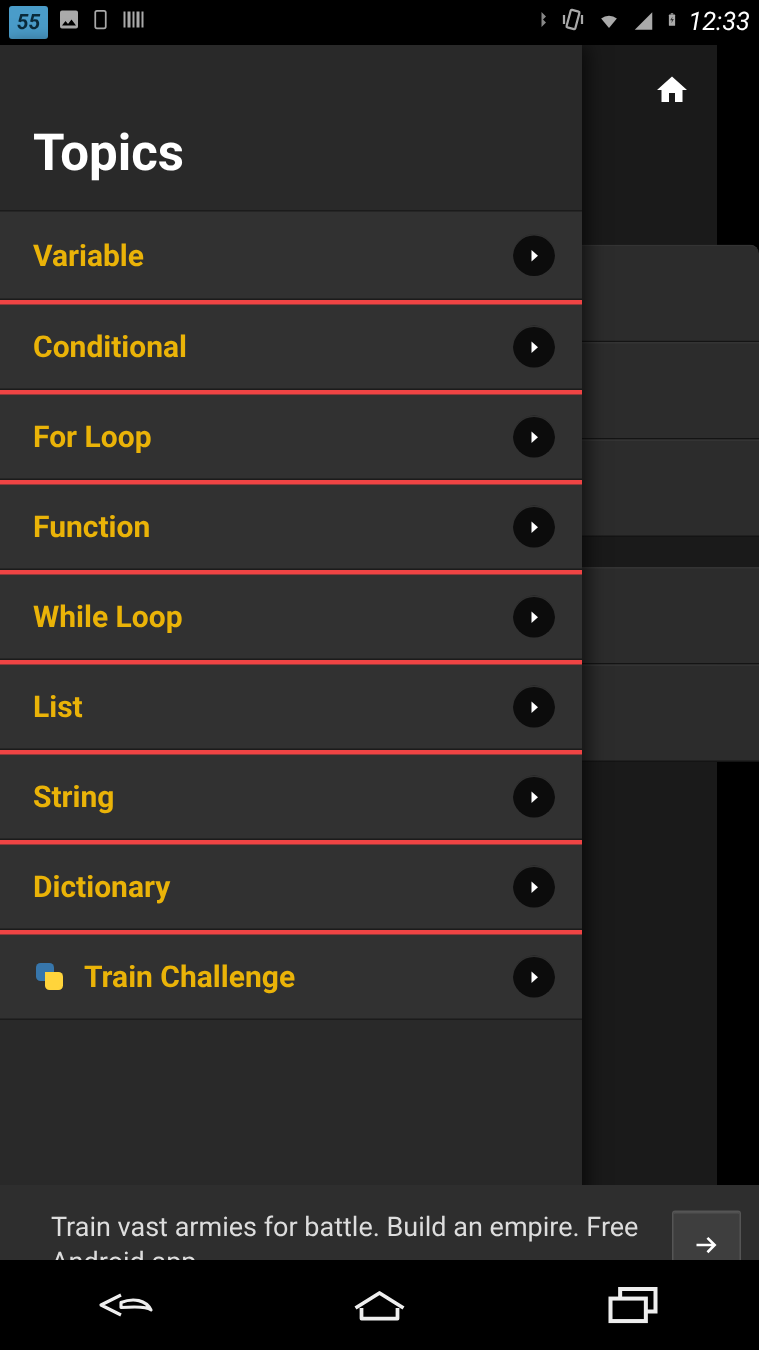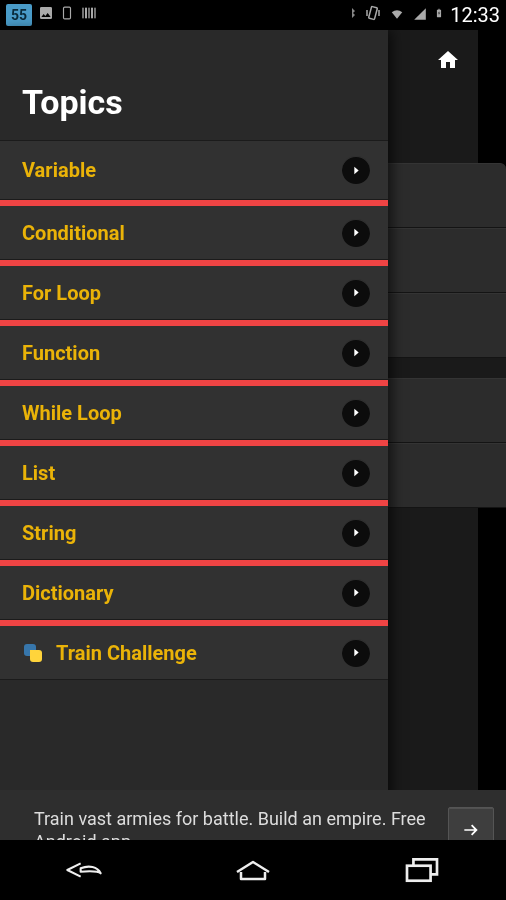--- a/index.html
+++ b/index.html
@@ -1,43 +1,43 @@
 <!DOCTYPE html>
 <html><head>
 <meta charset="utf-8">
 <style>
   * { margin: 0; padding: 0; box-sizing: border-box; }
   html, body { width: 506px; height: 900px; background: #000; font-family: Roboto, Arial, sans-serif; overflow: hidden; }
 
   
-  .status-bar { height: 30px; background: #000; display: flex; align-items: center; padding: 0 6px; color: #ccc; }
+  .status-bar { height: 30px; background: #000; display: flex; align-items: center; padding: 0 6px; color: #ccc; font-style: italic; }
   .status-left { display: flex; gap: 6px; align-items: center; }
   .status-right { margin-left: auto; display: flex; gap: 6px; align-items: center; }
   .status-55 { width: 26px; height: 22px; background: #4a9cc9; border-radius: 2px; display: flex; align-items: center; justify-content: center; color: #0a2a3a; font-size: 14px; font-weight: bold; }
   .status-icon { color: #aaa; font-size: 16px; }
-  .status-time { color: #fff; font-size: 20px; }
+  .status-time { color: #fff; font-size: 17px; }
 
   
   .app { position: absolute; top: 30px; left: 0; width: 478px; height: 810px; background: #1a1a1a; }
 
   
   .home-btn { position: absolute; top: 10px; right: 10px; width: 40px; height: 40px; display: flex; align-items: center; justify-content: center; }
   .home-btn svg { fill: #fff; width: 24px; height: 24px; }
 
   
   .bg-panel { position: absolute; top: 133px; left: 0; width: 506px; }
   .bg-row { height: 65px; border-bottom: 1px solid #141414; border-top: 1px solid #343434; background: #2c2c2c; }
   .bg-row:first-child { border-top-left-radius: 6px; border-top-right-radius: 6px; }
   .bg-spacer { height: 20px; background: #1a1a1a; }
 
   
   .drawer { position: absolute; top: 0; left: 0; width: 388px; height: 810px; background: #292929; box-shadow: 4px 0 12px rgba(0,0,0,0.6); }
   .drawer-header { padding: 52px 22px 18px; color: #fff; font-size: 34px; font-weight: bold; }
   .topic-list { }
-  .topic-item { height: 60px; display: flex; align-items: center; padding: 0 18px 0 22px; border-bottom: 1px solid #1b1b1b; border-top: 6px solid #ef4444; cursor: pointer; background: #313131; }
+  .topic-item { height: 60px; display: flex; align-items: center; padding: 0 18px 0 22px; border-bottom: 1px solid #1b1b1b; border-top: 3px solid #ef4444; cursor: pointer; background: #313131; }
   .topic-item:first-child { border-top: 1px solid #1b1b1b; }
   .topic-icon { width: 22px; height: 22px; margin-right: 12px; display: flex; align-items: center; justify-content: center; }
   .topic-label { color: #eab308; font-size: 20px; font-weight: bold; flex: 1; }
   .topic-chevron { width: 28px; height: 28px; border-radius: 14px; background: #0c0c0c; display: flex; align-items: center; justify-content: center; box-shadow: inset 0 1px 0 rgba(255,255,255,0.15); }
   .topic-chevron svg { width: 13px; height: 13px; fill: #fff; }
 
   
   .ad { position: absolute; top: 760px; left: 0; width: 506px; height: 80px; background: #2e2e2e; display: flex; align-items: center; padding: 8px 12px; }
   .ad-info { position: absolute; left: 6px; bottom: 4px; width: 18px; height: 18px; color: #666; font-size: 14px; border: 1px solid #666; border-radius: 50%; display: flex; align-items: center; justify-content: center; }
   .ad-text { color: #ddd; font-size: 18px; flex: 1; line-height: 1.3; padding-left: 22px; }

